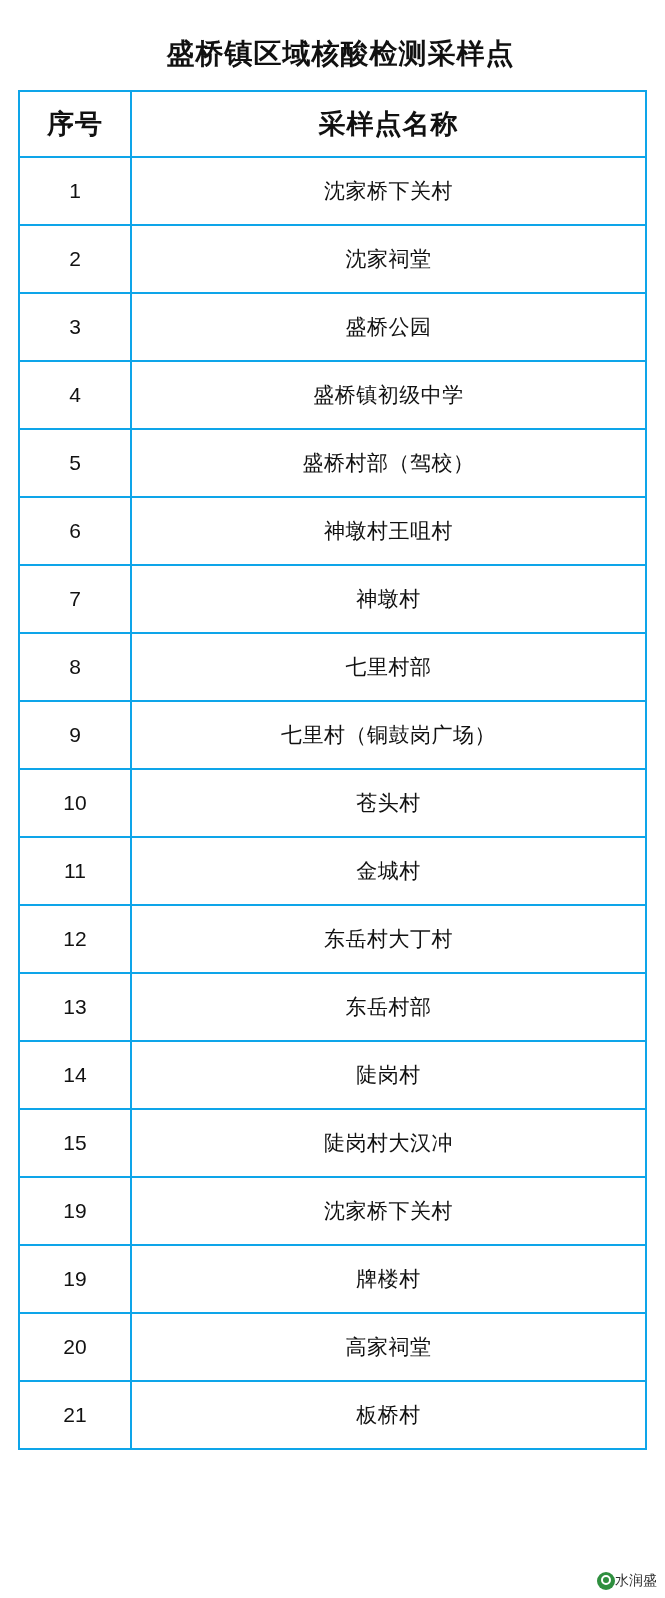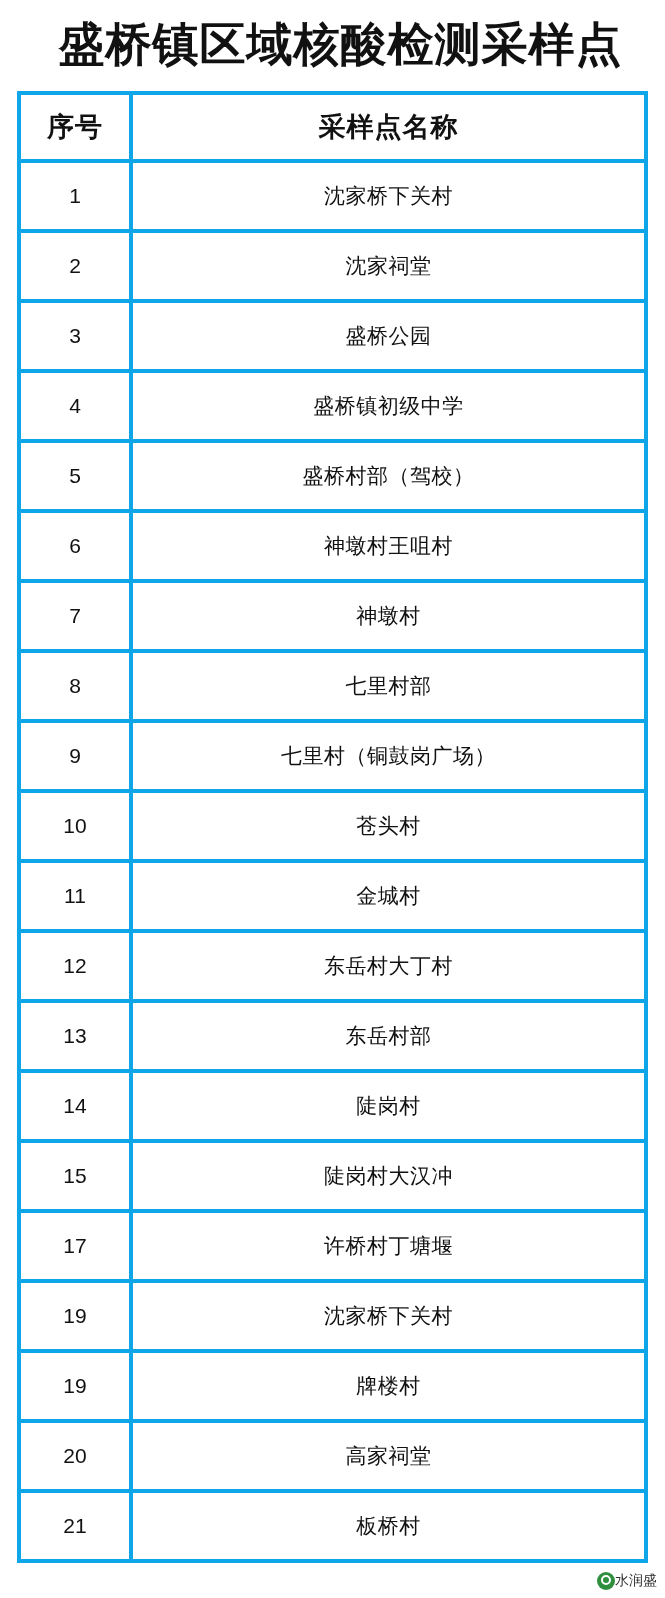--- a/index.html
+++ b/index.html
@@ -12,37 +12,38 @@
     min-height: 1598px;
     font-family: "Liberation Sans", "DejaVu Sans", sans-serif;
     color: #000000;
     position: relative;
   }
   .page {
     width: 665px;
     box-sizing: border-box;
   }
   .doc-title {
-    font-size: 46px;
+    font-size: 28px;
     font-weight: bold;
     letter-spacing: 1px;
     text-align: center;
     padding: 18px 0 20px 16px;
     line-height: 1.15;
     color: #111111;
+    margin-top: 20px;
   }
   table.sample-table {
     width: 629px;
     margin: 0 auto;
     border-collapse: collapse;
     table-layout: fixed;
   }
   table.sample-table th,
   table.sample-table td {
-    border: 4px solid #0ea5e9;
+    border: 2px solid #0ea5e9;
     text-align: center;
     vertical-align: middle;
     color: #111111;
   }
   table.sample-table thead th {
     font-size: 27px;
     font-weight: bold;
     height: 62px;
     letter-spacing: 1px;
   }
@@ -179,24 +180,20 @@
       </tr>
       <tr>
         <td class="cell-index">14</td>
         <td class="cell-name">陡岗村</td>
       </tr>
       <tr>
         <td class="cell-index">15</td>
         <td class="cell-name">陡岗村大汉冲</td>
       </tr>
       <tr>
-        <td class="cell-index">17</td>
-        <td class="cell-name">许桥村丁塘堰</td>
-      </tr>
-      <tr>
         <td class="cell-index">19</td>
         <td class="cell-name">沈家桥下关村</td>
       </tr>
       <tr>
         <td class="cell-index">19</td>
         <td class="cell-name">牌楼村</td>
       </tr>
       <tr>
         <td class="cell-index">20</td>
         <td class="cell-name">高家祠堂</td>

